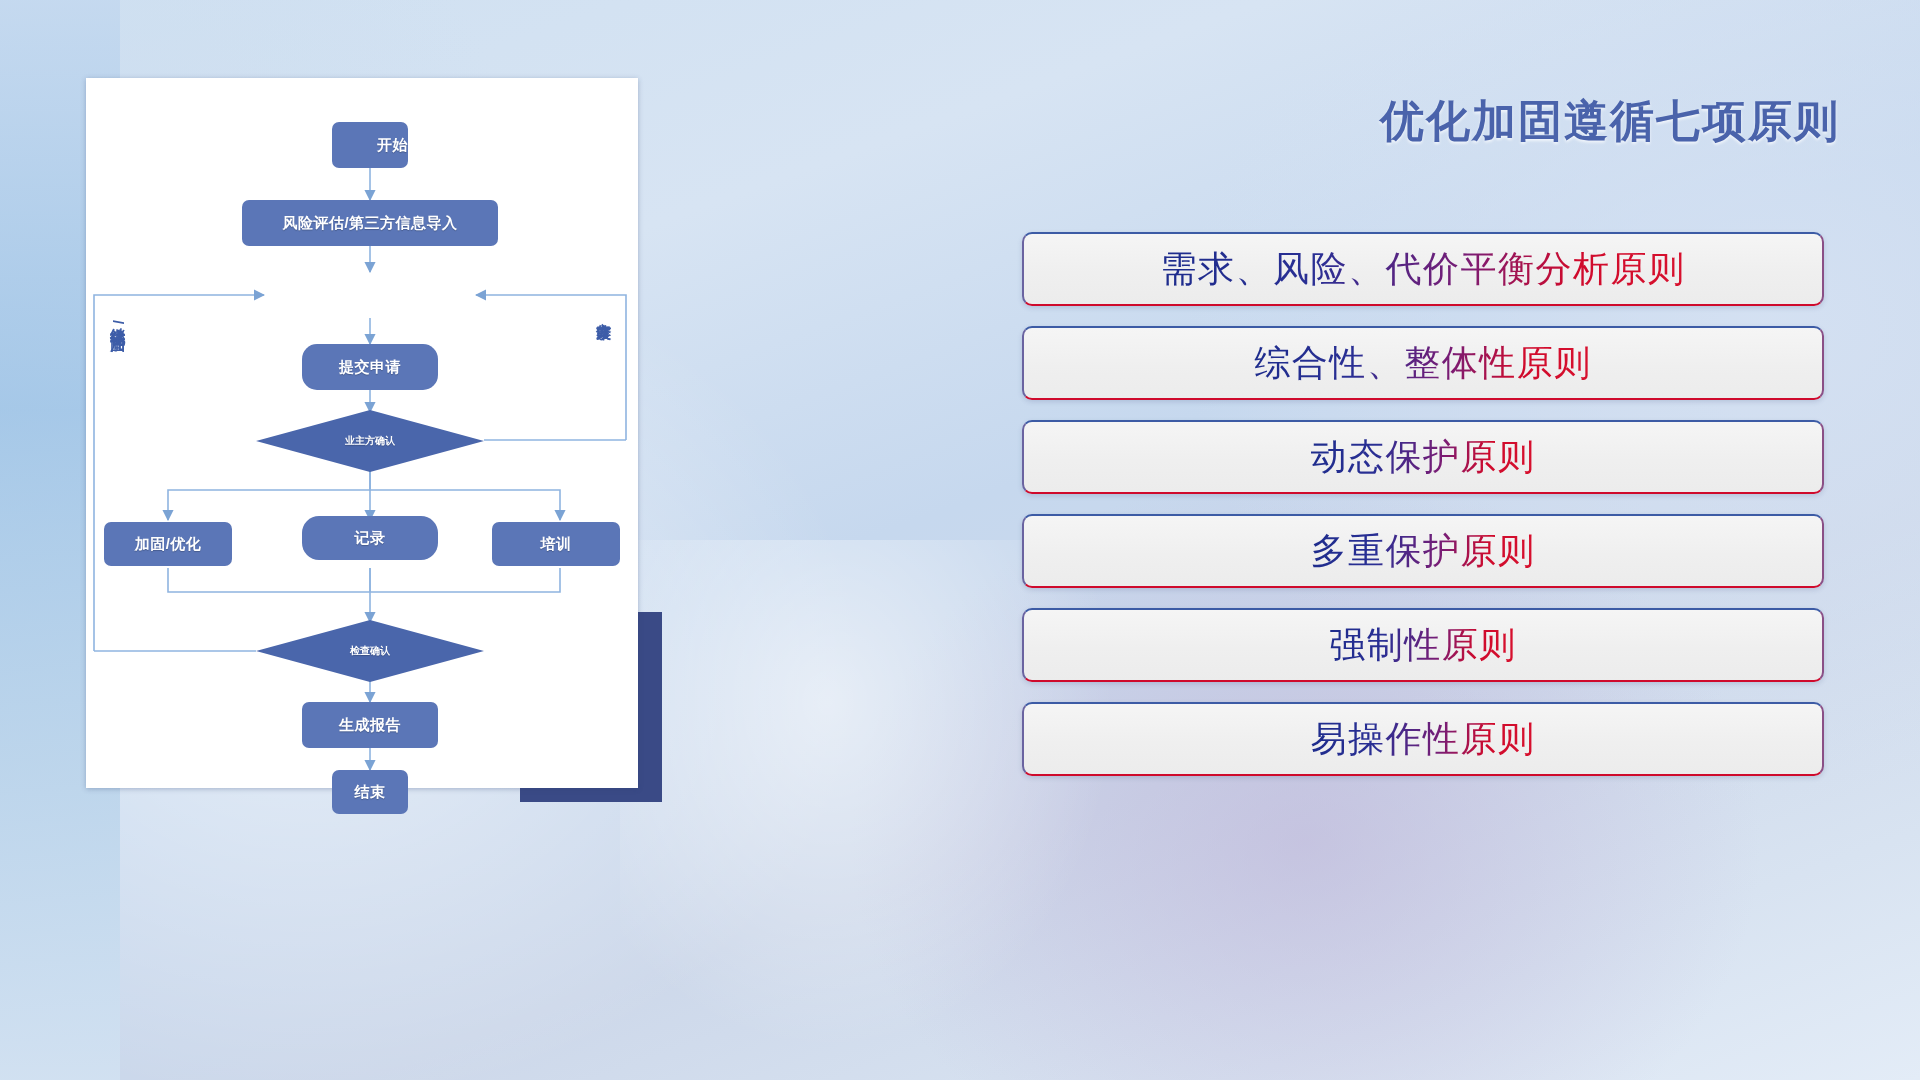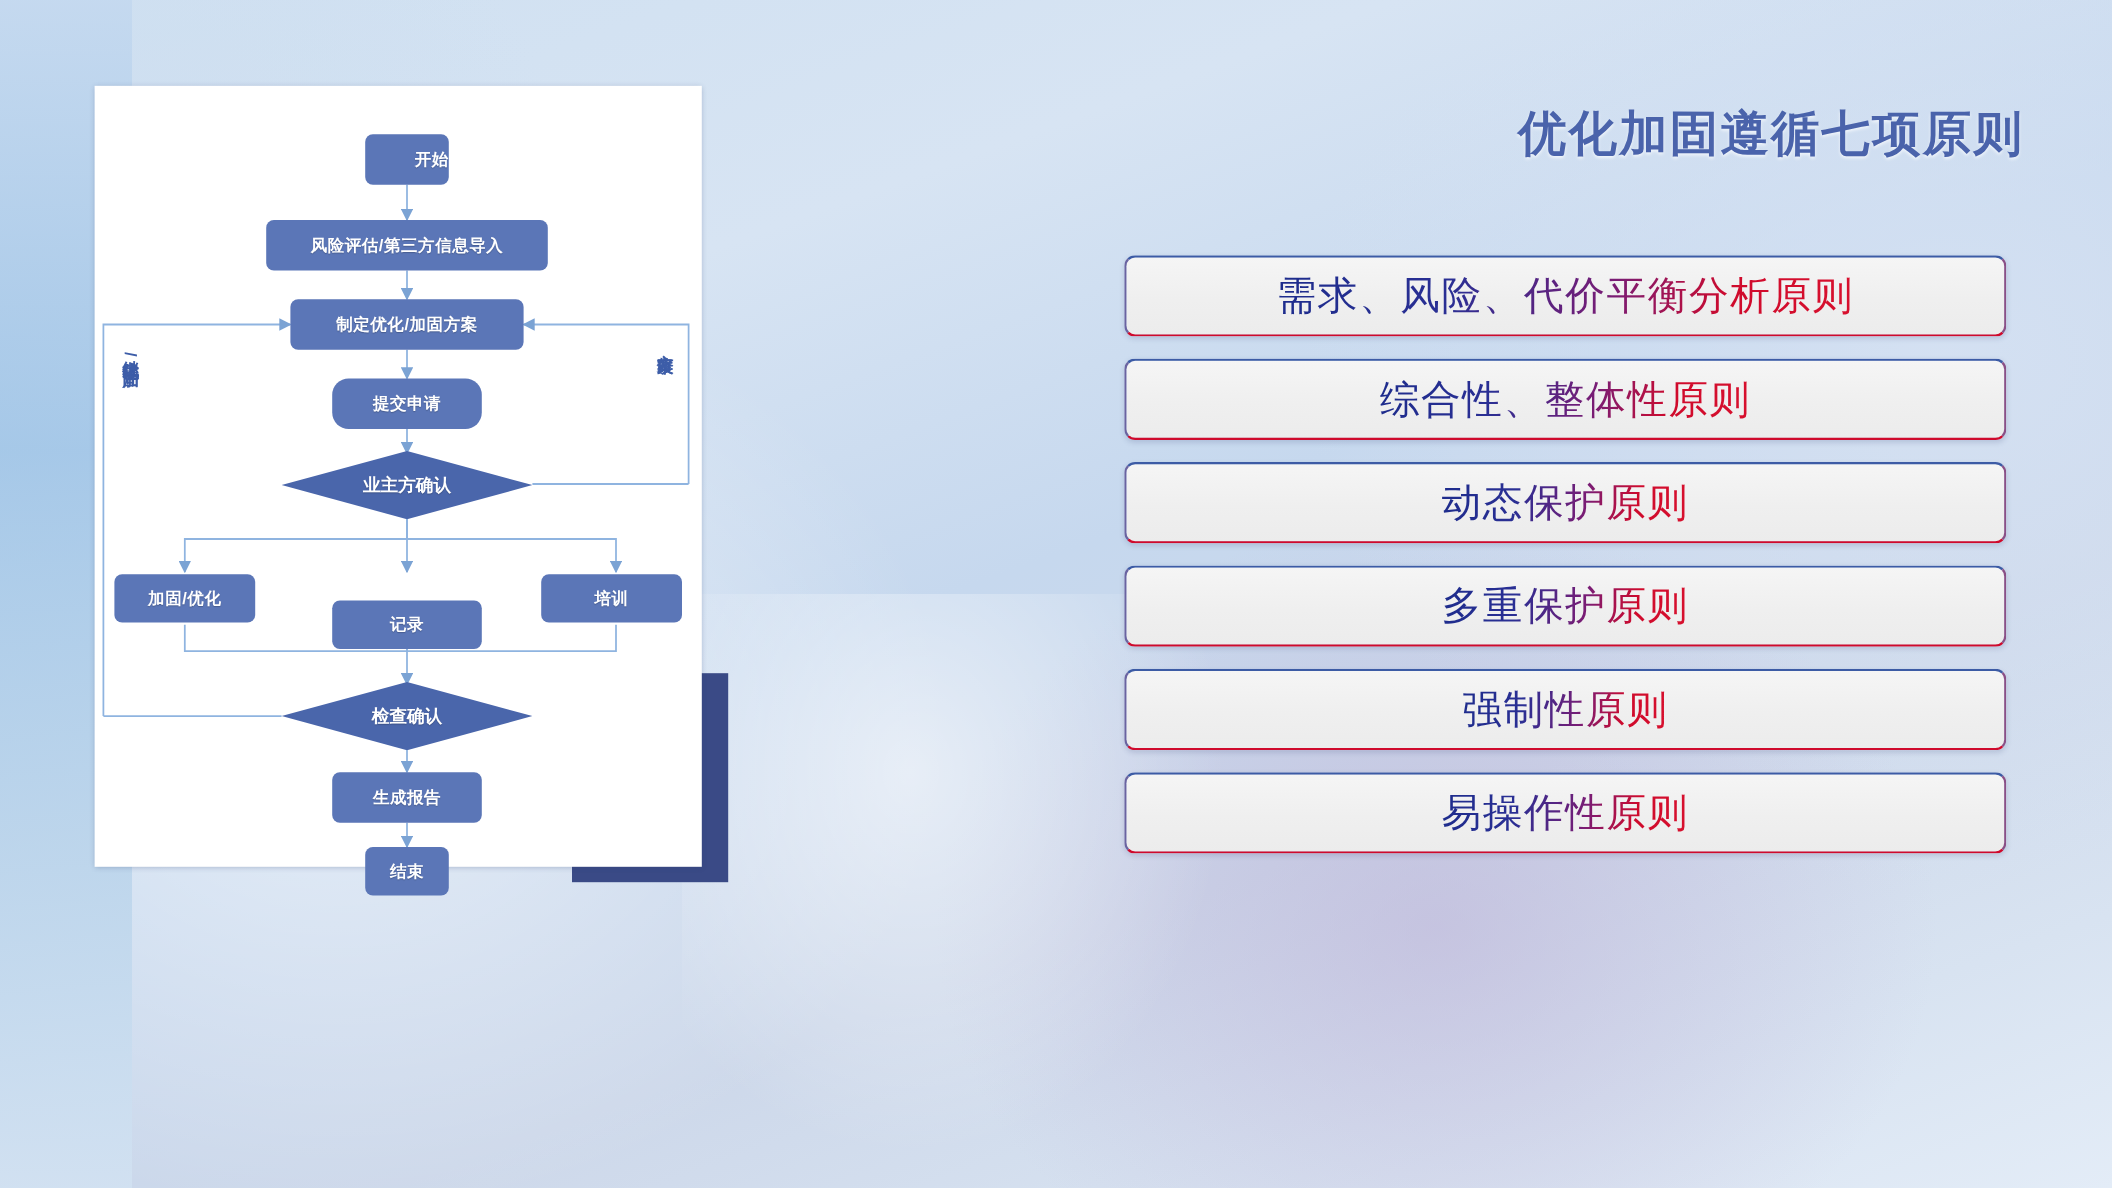--- a/index.html
+++ b/index.html
@@ -70,21 +70,21 @@
     white-space: nowrap;
     text-shadow: 0 1px 1px rgba(0,0,0,.22);
   }
   .diamond {
     position: absolute;
     color: #ffffff;
     display: flex;
     align-items: center;
     justify-content: center;
     font-weight: bold;
-    font-size: 16px;
+    font-size: 10px;
     text-shadow: 0 1px 1px rgba(0,0,0,.22);
     text-align: center;
   }
   .diamond .dshape {
     position: absolute;
     inset: 0;
     background: #4a66ab;
     clip-path: polygon(50% 0, 100% 50%, 50% 100%, 0 50%);
   }
   .diamond span.dlabel { position: relative; z-index: 2; }
@@ -200,38 +200,35 @@
   </svg>
 
   <div class="node" style="left:246px; top:44px; width:76px; height:46px;justify-content:flex-end;">
     <span>开始</span>
   </div>
 
   <div class="node" style="left:156px; top:122px; width:256px; height:46px;">
     <span>风险评估/第三方信息导入</span>
   </div>
 
-  <div class="node" style="left:178px; top:194px; width:212px; height:46px;">
-    <span>制定优化/加固方案</span>
-  </div>
 
   <div class="node" style="left:216px; top:266px; width:136px; height:46px;border-radius:15px;">
     <span>提交申请</span>
   </div>
 
   <div class="diamond" style="left:170px; top:332px; width:228px; height:62px;">
     <div class="dshape"></div>
     <span class="dlabel">业主方确认</span>
   </div>
 
   <div class="node" style="left:18px; top:444px; width:128px; height:44px;">
     <span>加固/优化</span>
   </div>
 
-  <div class="node" style="left:216px; top:468px; width:136px; height:44px;">
+  <div class="node" style="left:216px; top:438px; width:136px; height:44px;border-radius:17px;">
     <span>记录</span>
   </div>
 
   <div class="node" style="left:406px; top:444px; width:128px; height:44px;">
     <span>培训</span>
   </div>
 
   <div class="diamond" style="left:170px; top:542px; width:228px; height:62px;">
     <div class="dshape"></div>
     <span class="dlabel">检查确认</span>

